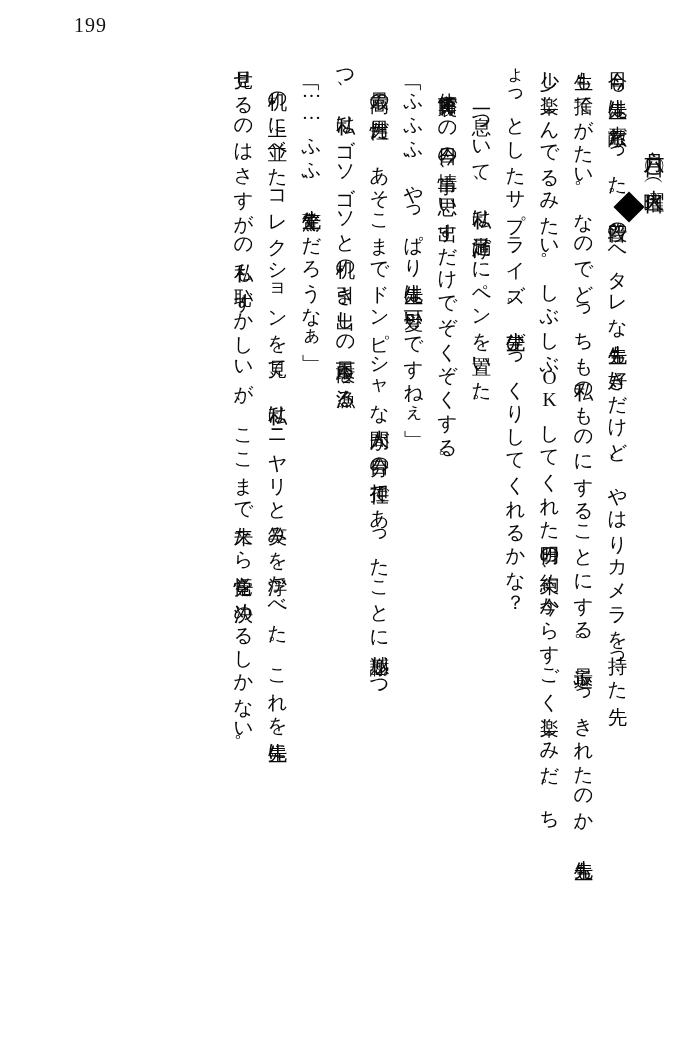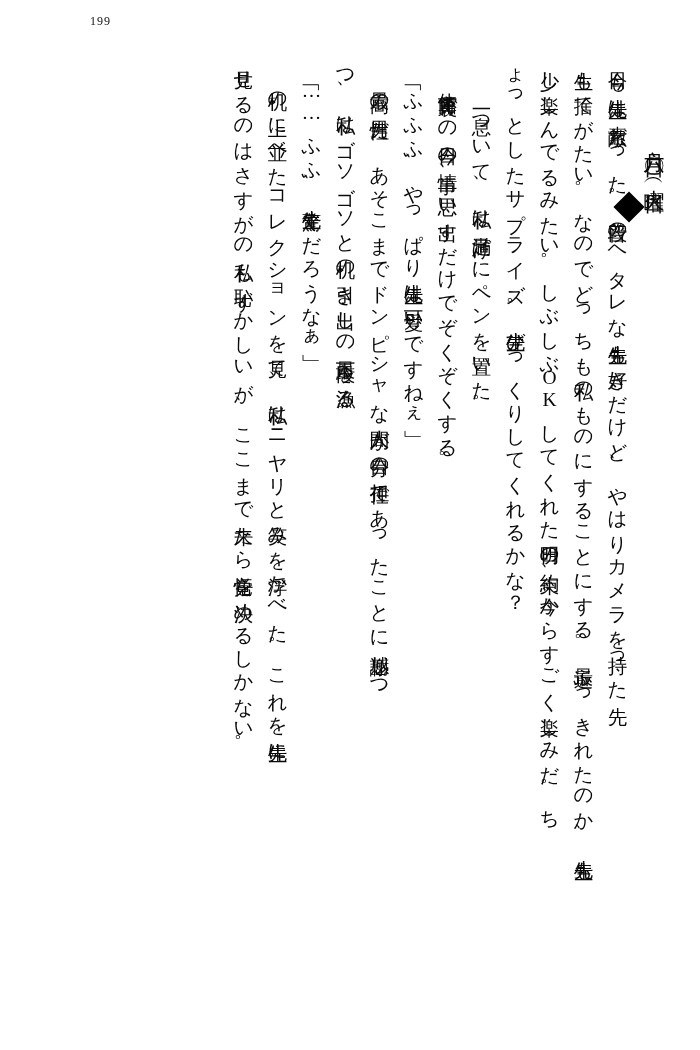--- a/index.html
+++ b/index.html
@@ -22,23 +22,23 @@
     top: 0;
     width: 700px;
     height: 1050px;
     background: #ffffff;
     box-sizing: border-box;
   }
 
   
   .page-number {
     position: absolute;
-    left: 90px;
+    left: 74px;
     top: 14px;
-    font-size: 12px;
+    font-size: 20px;
     font-family: "Liberation Serif", "DejaVu Serif", serif;
     letter-spacing: 1px;
     color: #111;
   }
 
   
   .body-text {
     position: absolute;
     top: 56px;
     right: 36px;

